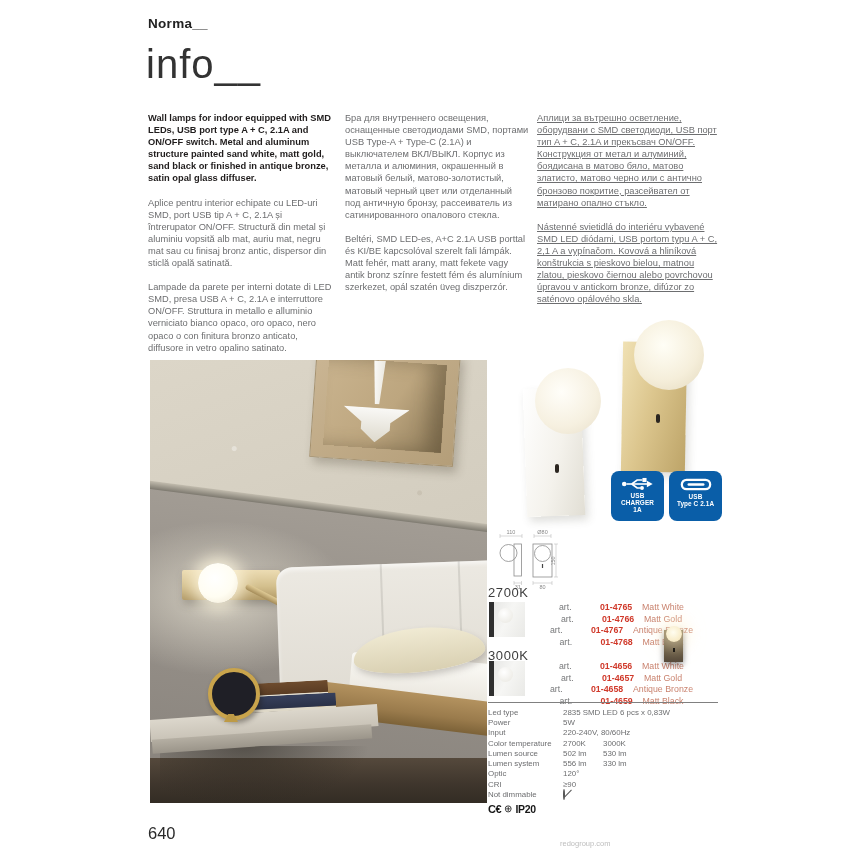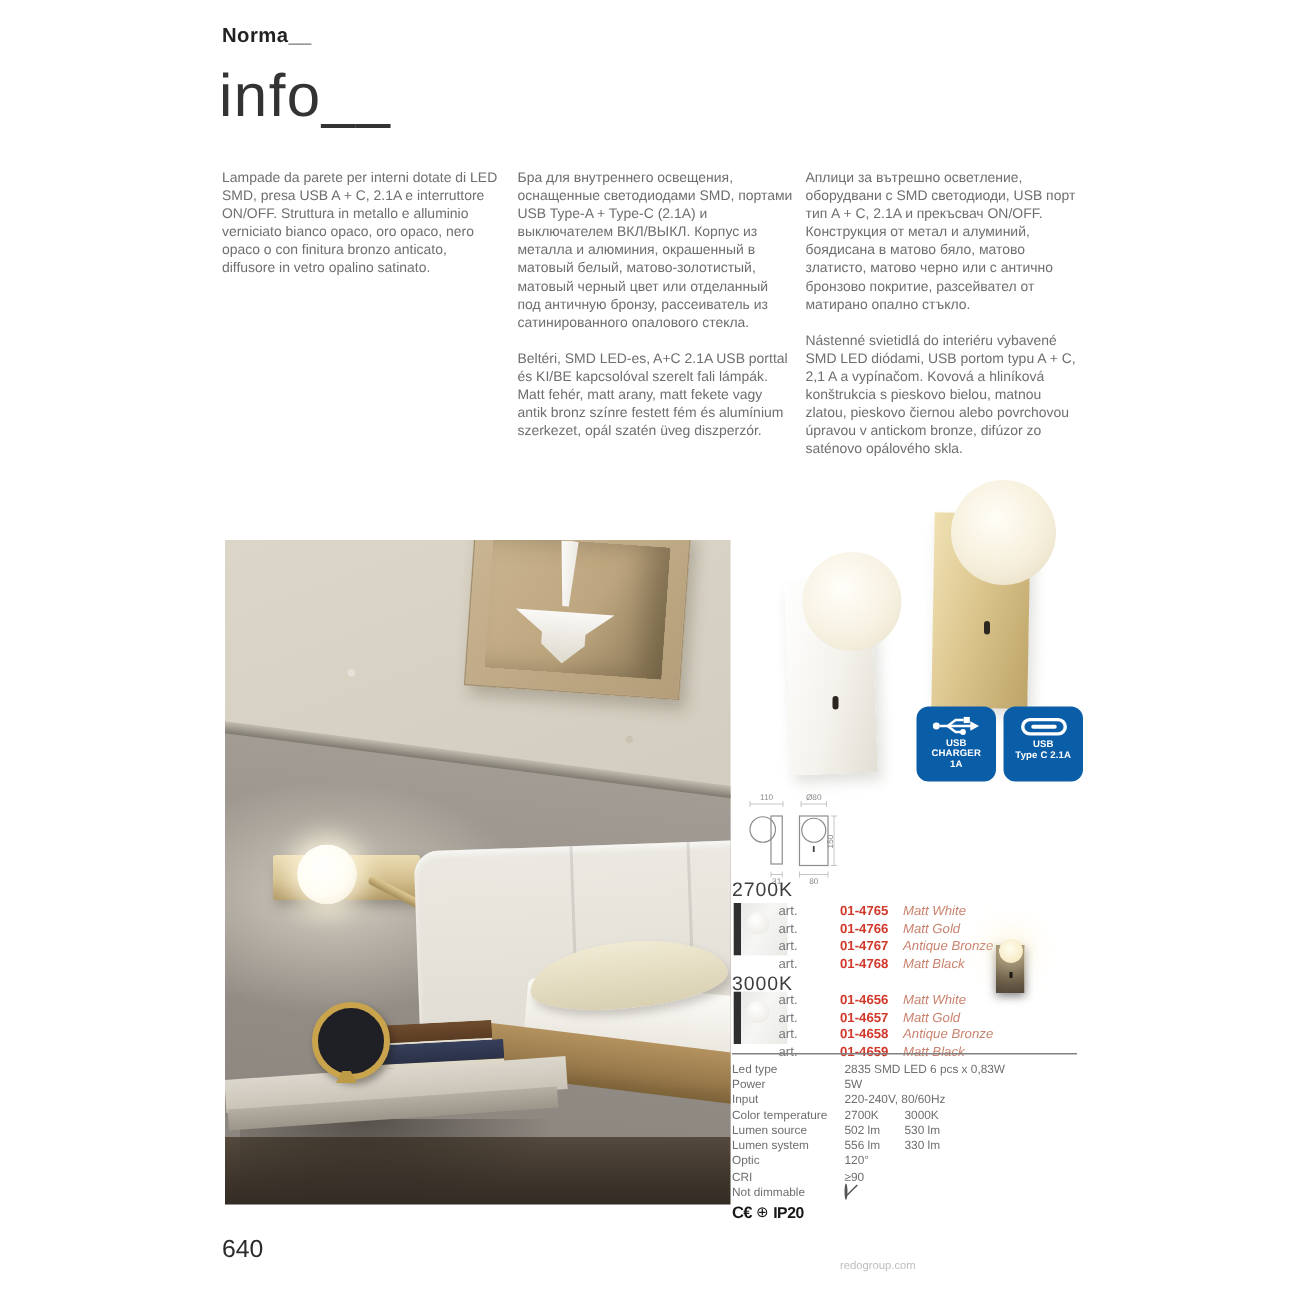--- a/index.html
+++ b/index.html
@@ -7,21 +7,21 @@
         font-family:"Liberation Sans",sans-serif;color:#58595b;}
 
   
   .brand{position:absolute;left:148px;top:16px;font-size:13.5px;font-weight:700;color:#222;letter-spacing:.3px;}
   .title{position:absolute;left:146px;top:42px;font-size:40px;font-weight:300;color:#333;letter-spacing:1px;}
 
   
   .desc-col{position:absolute;top:112px;width:184px;font-size:9.3px;line-height:12.1px;color:#6d6e70;}
   .desc-col p{margin:0 0 12px 0;}
   .p-bold{color:#201d1d;font-weight:700;}
-  #col1{left:148px;} #col2{left:345px;} #col3{left:537px;width:182px;}
+  #col1{left:148px;} #col2{left:345px;} #col3{left:537px;width:182px;text-decoration:underline;}
 
   
   .photo{position:absolute;left:150px;top:360px;width:337px;height:443px;overflow:hidden;
          background:linear-gradient(160deg,#dcd6c8 0%,#d2ccbe 55%,#c8c2b4 100%);}
   .wall-texture{position:absolute;inset:0;background:
       radial-gradient(circle at 25% 20%, rgba(255,255,255,.35) 0 2px, transparent 3px),
       radial-gradient(circle at 60% 10%, rgba(255,255,255,.3) 0 2px, transparent 3px),
       radial-gradient(circle at 80% 30%, rgba(170,160,140,.25) 0 2px, transparent 3px),
       radial-gradient(circle at 40% 32%, rgba(170,160,140,.2) 0 2px, transparent 3px);}
   .wall-bottom{position:absolute;left:-30px;top:124px;width:440px;height:330px;
@@ -111,24 +111,24 @@
   .kelvin{position:absolute;left:488px;font-size:13px;color:#3d3d3d;letter-spacing:.6px;}
   #k2700{top:585px;} #k3000{top:648px;}
   .thumb{position:absolute;left:489px;width:36px;height:35px;overflow:hidden;
       background:linear-gradient(115deg,#e4e4e2 0%,#f6f6f4 50%,#e9e9e6 100%);}
   .thumb::before{content:"";position:absolute;left:0;top:0;width:5px;height:100%;background:#2f2f2f;}
   .thumb-sphere{position:absolute;left:9px;top:6px;width:15px;height:15px;border-radius:50%;
       background:radial-gradient(circle at 40% 35%,#ffffff,#e8e6df);}
   #thumb1{top:602px;} #thumb2{top:661px;}
   .art-rows{position:absolute;left:519px;width:205px;}
   #rows2700{top:602px;} #rows3000{top:661px;}
-  .art-row{display:flex;align-items:baseline;height:11.6px;font-size:8.8px;}
+  .art-row{display:flex;align-items:baseline;height:11.6px;font-size:8.8px;justify-content:center;}
   .art-label{width:17px;color:#77787a;}
   .art-code{width:42px;color:#d0392a;font-weight:700;margin-left:24px;}
-  .art-finish{color:#c9826e;font-style:italic;}
+  .art-finish{color:#c9826e;}
 
   
   .ambience{position:absolute;left:628px;top:602px;width:90px;height:92px;
       background:radial-gradient(circle at 48% 40%, #bab0998 0%, #b0a691 0%, #8f8674 32%, #5c574d 72%, #403d37 100%);}
   .amb-body{position:absolute;left:36px;top:28px;width:19px;height:32px;
       background:linear-gradient(180deg,#7a6946,#55493a);box-shadow:0 2px 6px rgba(0,0,0,.5);}
   .amb-sphere{position:absolute;left:38px;top:24px;width:16px;height:16px;border-radius:50%;
       background:radial-gradient(circle at 45% 40%,#fffdf0,#f4e2b2);
       box-shadow:0 0 16px 7px rgba(255,243,208,.55);}
   .amb-switch{position:absolute;left:45px;top:46px;width:1.5px;height:4px;background:#1d1a15;}
@@ -153,20 +153,22 @@
 </style>
 </head>
 <body>
 
 <div class="page">
 
   <div class="brand">Norma__</div>
   <div class="title">info__</div>
 
   <div class="desc-col" id="col1">
+    <p class="p-bold">Wall lamps for indoor equipped with SMD LEDs, USB port type A + C, 2.1A and ON/OFF switch. Metal and aluminum structure painted sand white, matt gold, sand black or finished in antique bronze, satin opal glass diffuser.</p>
+    <p>Aplice pentru interior echipate cu LED-uri SMD, port USB tip A + C, 2.1A și întrerupator ON/OFF. Structură din metal și aluminiu vopsită alb mat, auriu mat, negru mat sau cu finisaj bronz antic, dispersor din sticlă opală satinată.</p>
     <p>Lampade da parete per interni dotate di LED SMD, presa USB A + C, 2.1A e interruttore ON/OFF. Struttura in metallo e alluminio verniciato bianco opaco, oro opaco, nero opaco o con finitura bronzo anticato, diffusore in vetro opalino satinato.</p>
   </div>
   <div class="desc-col" id="col2">
     <p>Бра для внутреннего освещения, оснащенные светодиодами SMD, портами USB Type-A + Type-C (2.1A) и выключателем ВКЛ/ВЫКЛ. Корпус из металла и алюминия, окрашенный в матовый белый, матово-золотистый, матовый черный цвет или отделанный под античную бронзу, рассеиватель из сатинированного опалового стекла.</p>
     <p>Beltéri, SMD LED-es, A+C 2.1A USB porttal és KI/BE kapcsolóval szerelt fali lámpák. Matt fehér, matt arany, matt fekete vagy antik bronz színre festett fém és alumínium szerkezet, opál szatén üveg diszperzór.</p>
   </div>
   <div class="desc-col" id="col3">
     <p>Аплици за вътрешно осветление, оборудвани с SMD светодиоди, USB порт тип A + C, 2.1A и прекъсвач ON/OFF. Конструкция от метал и алуминий, боядисана в матово бяло, матово златисто, матово черно или с антично бронзово покритие, разсейвател от матирано опално стъкло.</p>
     <p>Nástenné svietidlá do interiéru vybavené SMD LED diódami, USB portom typu A + C, 2,1 A a vypínačom. Kovová a hliníková konštrukcia s pieskovo bielou, matnou zlatou, pieskovo čiernou alebo povrchovou úpravou v antickom bronze, difúzor zo saténovo opálového skla.</p>
   </div>

